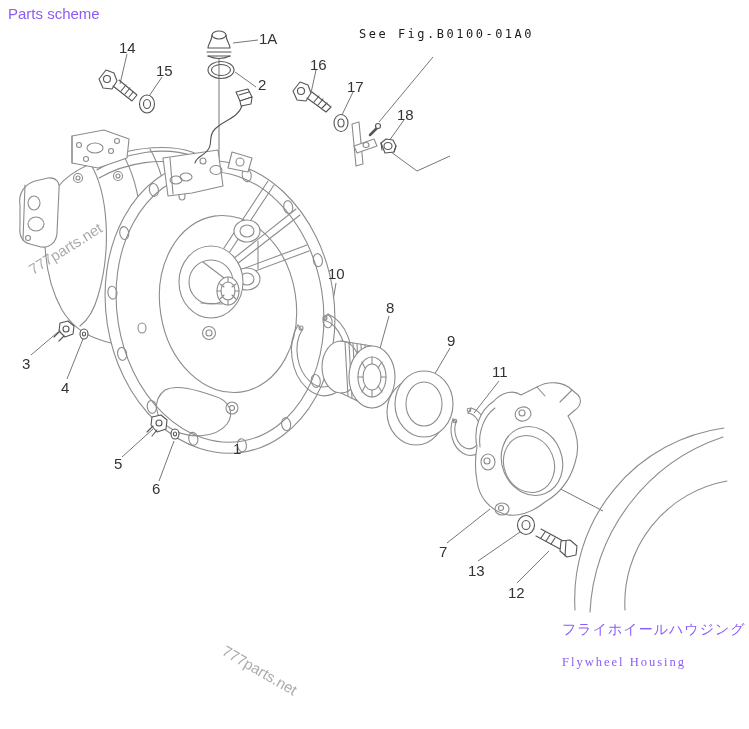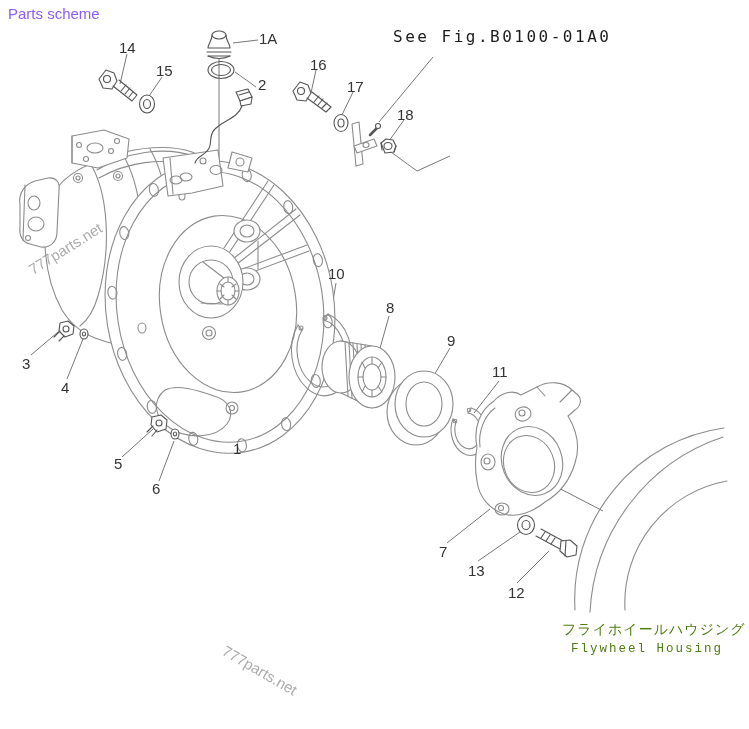--- a/index.html
+++ b/index.html
@@ -4,25 +4,25 @@
 <style>
   html,body{margin:0;padding:0;background:#ffffff;}
   #stage{position:relative;width:749px;height:729px;background:#fff;overflow:hidden;
          font-family:"Liberation Sans",sans-serif;}
   #diagram{position:absolute;left:0;top:0;}
   .page-title{position:absolute;left:8px;top:5px;font-size:15px;color:#8b5cf6;
               cursor:pointer;}
   .note{position:absolute;left:359px;top:25px;color:#1c1c1c;
         font-family:"DejaVu Sans Mono",monospace;}
   .note .jp{font-size:13px;letter-spacing:1.5px;white-space:nowrap;}
-  .note .en{font-size:16px;letter-spacing:2.5px;white-space:nowrap;margin-top:2px;margin-left:34px;}
-  .caption{position:absolute;left:562px;top:621px;color:#4d7c0f;text-align:center;width:170px;
-           font-family:Liberation Mono, monospace;}
+  .note .en{font-size:12px;letter-spacing:2.5px;white-space:nowrap;margin-top:2px;}
+  .caption{position:absolute;left:562px;top:621px;color:#8b5cf6;text-align:left;width:170px;
+           font-family:Liberation Serif, serif;}
   .caption .jp{font-size:14px;letter-spacing:1px;white-space:nowrap;}
-  .caption .en{font-size:12.5px;letter-spacing:2px;white-space:nowrap;margin-top:3px;}
+  .caption .en{font-size:12.5px;letter-spacing:2px;white-space:nowrap;margin-top:16px;}
   .wm{position:absolute;color:rgba(125,125,125,0.65);font-size:15px;white-space:nowrap;
       font-family:"Liberation Sans",sans-serif;}
   .wm1{left:30px;top:262px;transform:rotate(-32deg);transform-origin:left center;}
   .wm2{left:228px;top:642px;transform:rotate(30deg);transform-origin:left top;}
   
   .ln{fill:none;stroke:#8c8c8c;stroke-width:1.1;stroke-linecap:round;stroke-linejoin:round;}
   .lnf{fill:#ffffff;stroke:#8c8c8c;stroke-width:1.1;stroke-linejoin:round;}
   .dk{fill:none;stroke:#555555;stroke-width:1.1;stroke-linecap:round;stroke-linejoin:round;}
   .dkf{fill:#ffffff;stroke:#555555;stroke-width:1.1;stroke-linejoin:round;}
   .leader{fill:none;stroke:#777777;stroke-width:1;}

